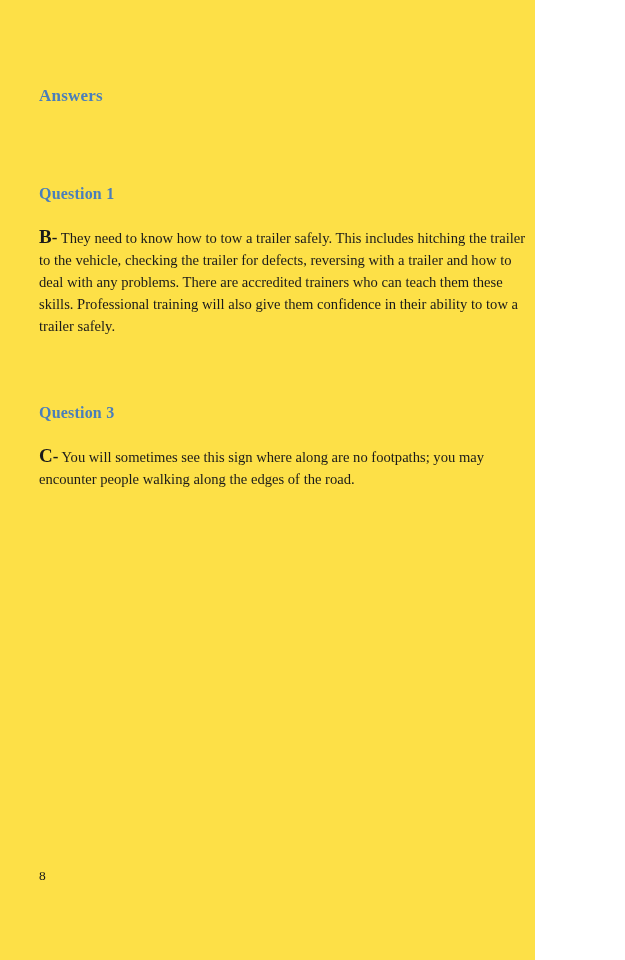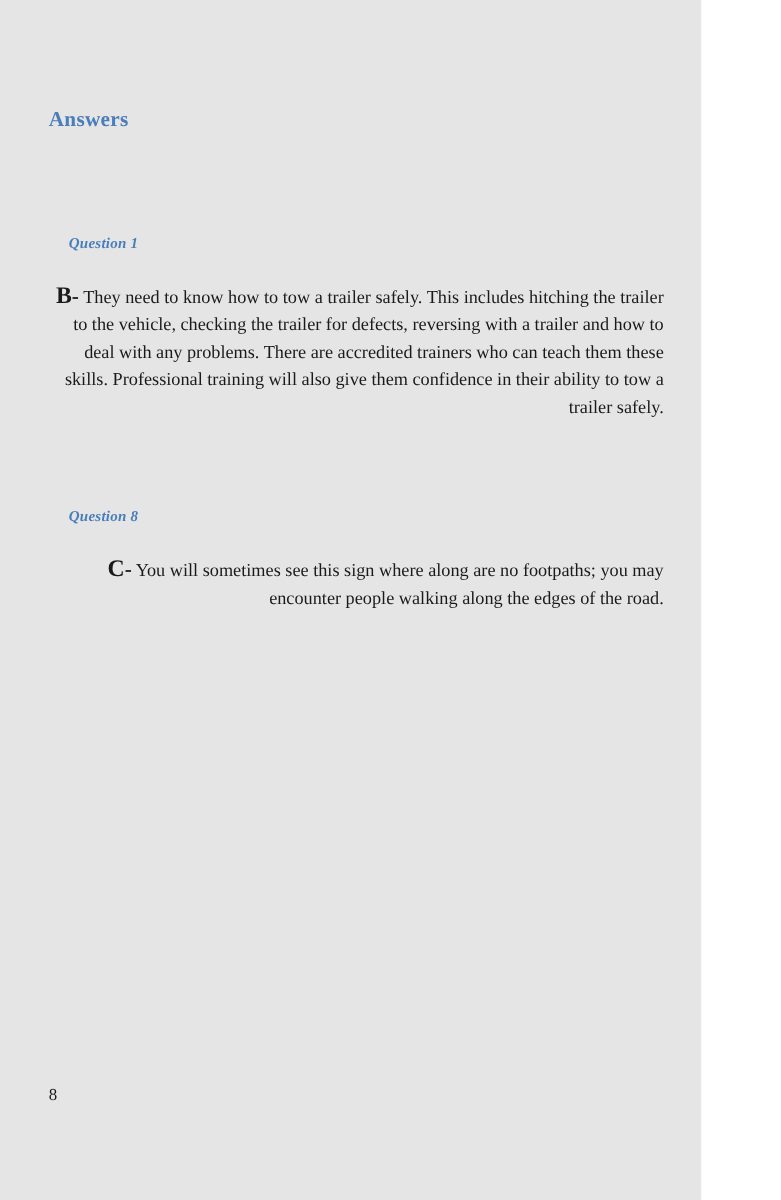--- a/index.html
+++ b/index.html
@@ -15,22 +15,21 @@
     position: relative;
     overflow: hidden;
   }
 
   .page {
     position: absolute;
     left: 0;
     top: 0;
     width: 535px;
     height: 960px;
-    background: #e5e5e5;
-    padding-left: 26px;
+    background: #fde047;
   }
 
   .content {
     position: absolute;
     left: 39px;
     top: 86px;
     width: 530px;
   }
 
   .doc-title {
@@ -42,48 +41,47 @@
     line-height: 20px;
     margin: 0;
   }
 
   .section {
     margin: 0;
   }
 
   .section-heading {
     font-family: "Liberation Serif", "DejaVu Serif", serif;
-    font-size: 12px;
+    font-size: 16px;
     font-weight: bold;
     color: #4a7ebb;
     letter-spacing: 0.2px;
     line-height: 20px;
-    margin: 16px;
-    font-style: italic;
+    margin: 0;
   }
 
   .q1-heading {
     margin-top: 78px;
   }
 
   .q2-heading {
     margin-top: 66px;
   }
 
   .answer-block {
     margin-top: 22px;
     width: 492px;
   }
 
   .answer-para {
     font-family: "Liberation Serif", "DejaVu Serif", serif;
     font-size: 14.6px;
     line-height: 22px;
     color: #1a1a1a;
-    text-align: right;
+    text-align: left;
     margin: 0;
   }
 
   .answer-letter {
     font-size: 19px;
     font-weight: bold;
     line-height: 22px;
   }
 
   .answer-dash {
@@ -116,21 +114,21 @@
     <h1 class="doc-title">Answers</h1>
 
     <div class="section">
       <h2 class="section-heading q1-heading">Question 1</h2>
       <div class="answer-block">
         <p class="answer-para"><span class="answer-letter">B</span><span class="answer-dash">-</span> <span class="answer-text">They need to know how to tow a trailer safely. This includes hitching the trailer to the vehicle, checking the trailer for defects, reversing with a trailer and how to deal with any problems. There are accredited trainers who can teach them these skills. Professional training will also give them confidence in their ability to tow a trailer safely.</span></p>
       </div>
     </div>
 
     <div class="section">
-      <h2 class="section-heading q2-heading">Question 8</h2>
+      <h2 class="section-heading q2-heading">Question 3</h2>
       <div class="answer-block">
         <p class="answer-para"><span class="answer-letter">C</span><span class="answer-dash">-</span> <span class="answer-text">You will sometimes see this sign where along are no footpaths; you may encounter people walking along the edges of the road.</span></p>
       </div>
     </div>
 
   </div>
 
   <div class="page-number">8</div>
 
 </div>

